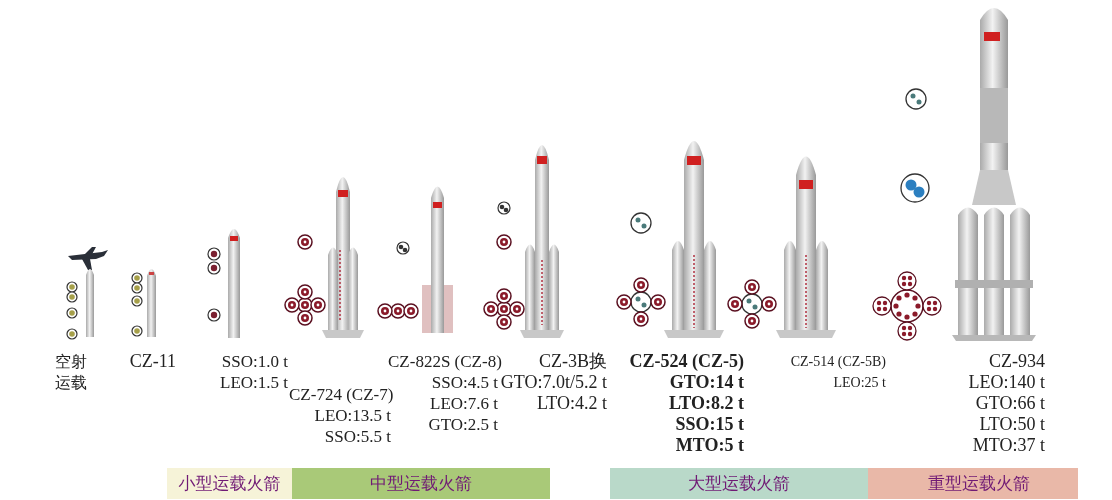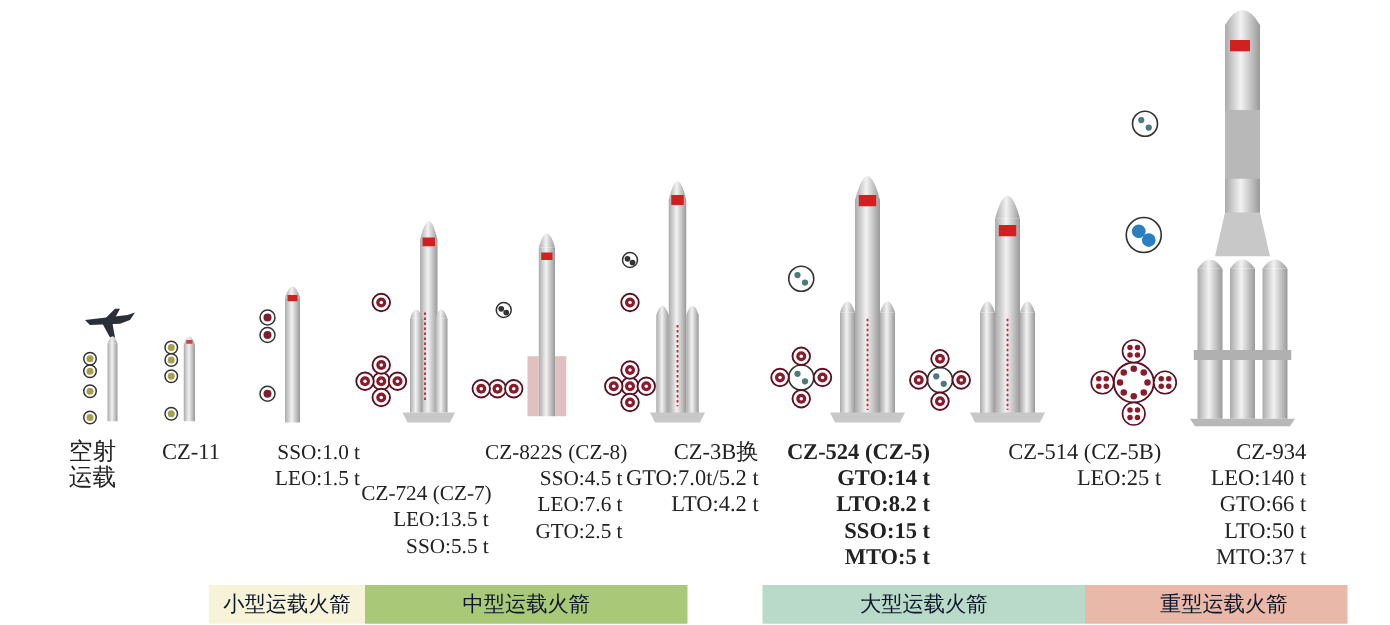--- a/index.html
+++ b/index.html
@@ -1,21 +1,21 @@
 <!DOCTYPE html>
 <html><head>
 <meta charset="utf-8">
 <style>
   html,body{margin:0;padding:0;background:#fff;}
   body{width:1112px;height:500px;position:relative;overflow:hidden;font-family:"Liberation Serif","DejaVu Serif",serif;color:#222;}
   .abs{position:absolute;}
   .label{position:absolute;text-align:right;font-size:17px;line-height:21px;white-space:nowrap;}
   .label .name{display:block;}
   .label .spec{display:block;}
-  .band{position:absolute;top:468px;height:31px;display:flex;align-items:center;justify-content:center;font-size:17px;color:#0f172a;}
+  .band{position:absolute;top:468px;height:31px;display:flex;align-items:center;justify-content:center;font-size:17px;color:#701a75;}
 </style>
 </head>
 <body>
 
 <svg class="abs" width="1112" height="345" viewBox="0 0 1112 345" style="left:0;top:0">
   <defs>
     <linearGradient id="g" x1="0" x2="1">
       <stop offset="0" stop-color="#aaa"></stop>
         <stop offset="0.45" stop-color="#f2f2f2"></stop>
         <stop offset="1" stop-color="#999"></stop>
@@ -234,21 +234,21 @@
           <circle r="9" fill="#fff" stroke="#5a1020" stroke-width="1.3"></circle>
           <circle cx="-3" cy="-3" r="2.2"></circle>
           <circle cx="3" cy="-3" r="2.2"></circle>
           <circle cx="-3" cy="3" r="2.2"></circle>
           <circle cx="3" cy="3" r="2.2"></circle>
         </g>
     </g>
   </g>
 </svg>
 
-<div class="label" style="left:55px;top:351px;font-size:19px;text-align:left;">
+<div class="label" style="left:55px;top:351px;font-size:16px;text-align:left;">
   <span class="name">空射</span>
   <span class="name">运载</span>
 </div>
 <div class="label" style="left:120px;top:351px;width:56px;font-size:18px;">
   <span class="name">CZ-11</span>
 </div>
 <div class="label" style="left:178px;top:351px;width:110px;">
   <span class="spec">SSO:1.0 t</span>
   <span class="spec">LEO:1.5 t</span>
 </div>
@@ -268,21 +268,21 @@
   <span class="spec">GTO:7.0t/5.2 t</span>
   <span class="spec">LTO:4.2 t</span>
 </div>
 <div class="label" style="left:622px;top:351px;width:122px;font-size:18px;font-weight:bold;">
   <span class="name">CZ-524 (CZ-5)</span>
   <span class="spec">GTO:14 t</span>
   <span class="spec">LTO:8.2 t</span>
   <span class="spec">SSO:15 t</span>
   <span class="spec">MTO:5 t</span>
 </div>
-<div class="label" style="left:750px;top:351px;width:136px;font-size:18px;margin-left:43px;">
+<div class="label" style="left:750px;top:351px;width:136px;font-size:14px;">
   <span class="name">CZ-514 (CZ-5B)</span>
   <span class="spec">LEO:25 t</span>
 </div>
 <div class="label" style="left:945px;top:351px;width:100px;font-size:18px;">
   <span class="name">CZ-934</span>
   <span class="spec">LEO:140 t</span>
   <span class="spec">GTO:66 t</span>
   <span class="spec">LTO:50 t</span>
   <span class="spec">MTO:37 t</span>
 </div>

